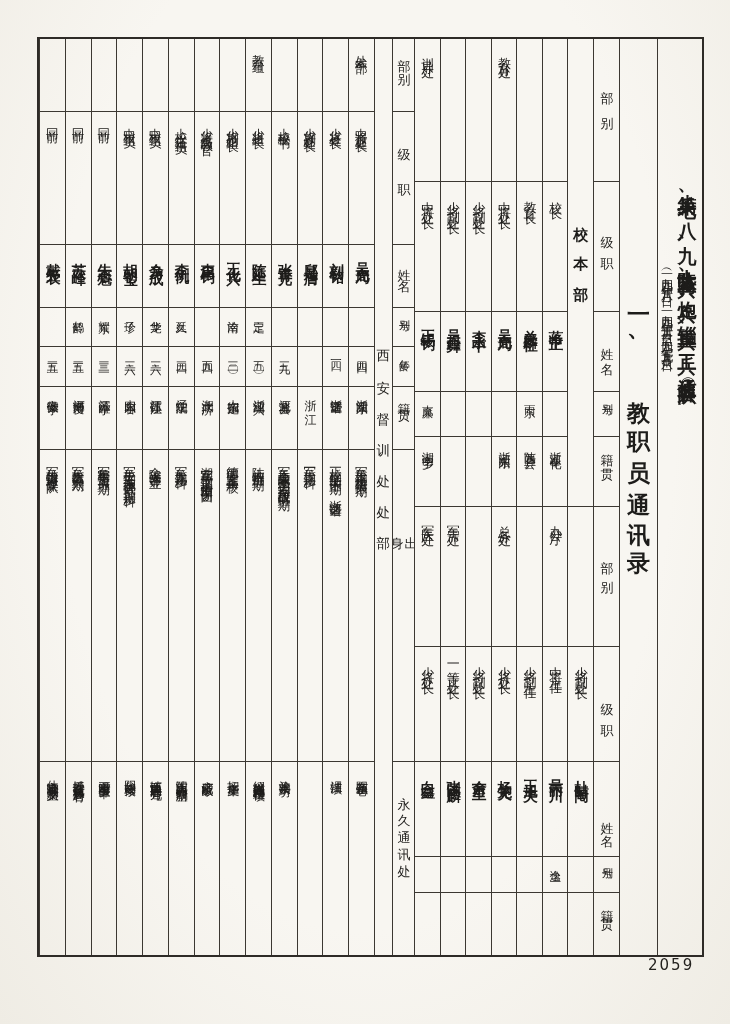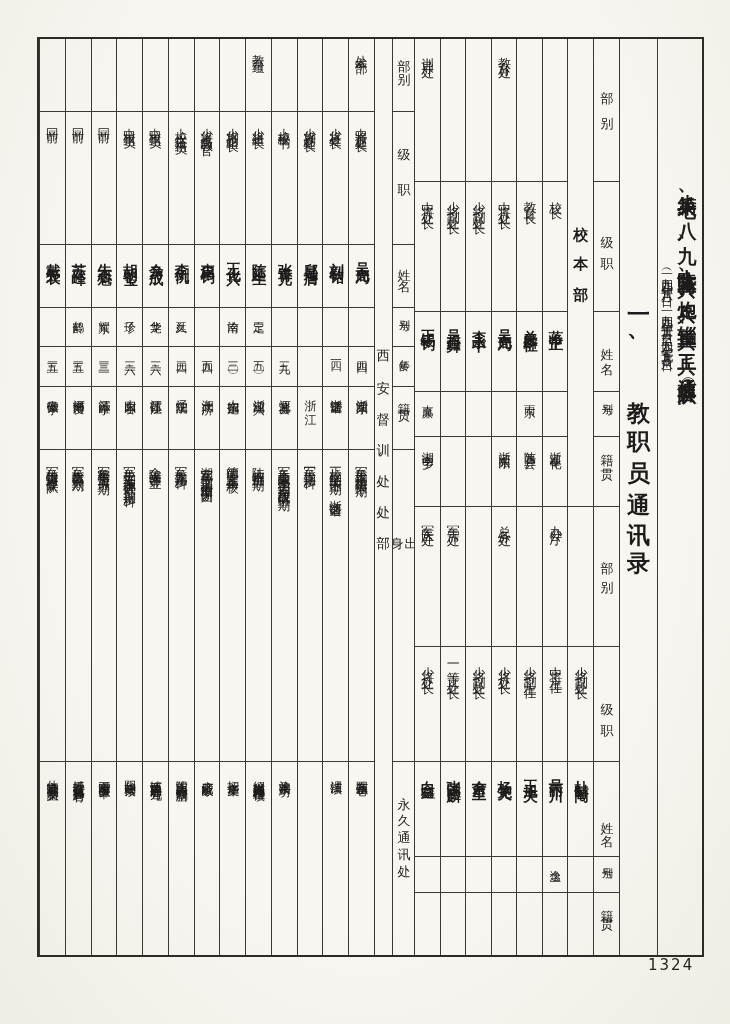--- a/index.html
+++ b/index.html
@@ -711,14 +711,14 @@
       <span class="vt">一、教职员通讯录</span>
     </div>
 
     <div class="title-col">
       <span class="vt title-main">步兵第七、八、九、十大队暨骑兵、炮兵、辎重兵、工兵、通信兵各队①</span>
       <span class="vt title-note">（一九四四年八月一日、一九四四年十月一日至一九四七年九月十八日）</span>
     </div>
 
   </div>
 
-  <div class="page-num">1324</div>
+  <div class="page-num">2059</div>
 </div>
 
 </body></html>

